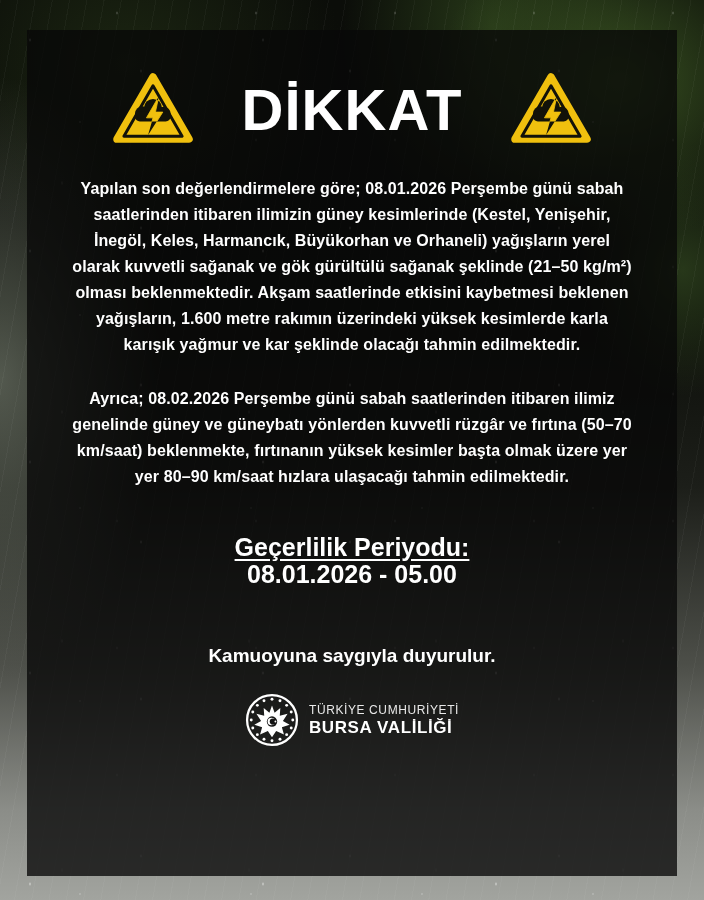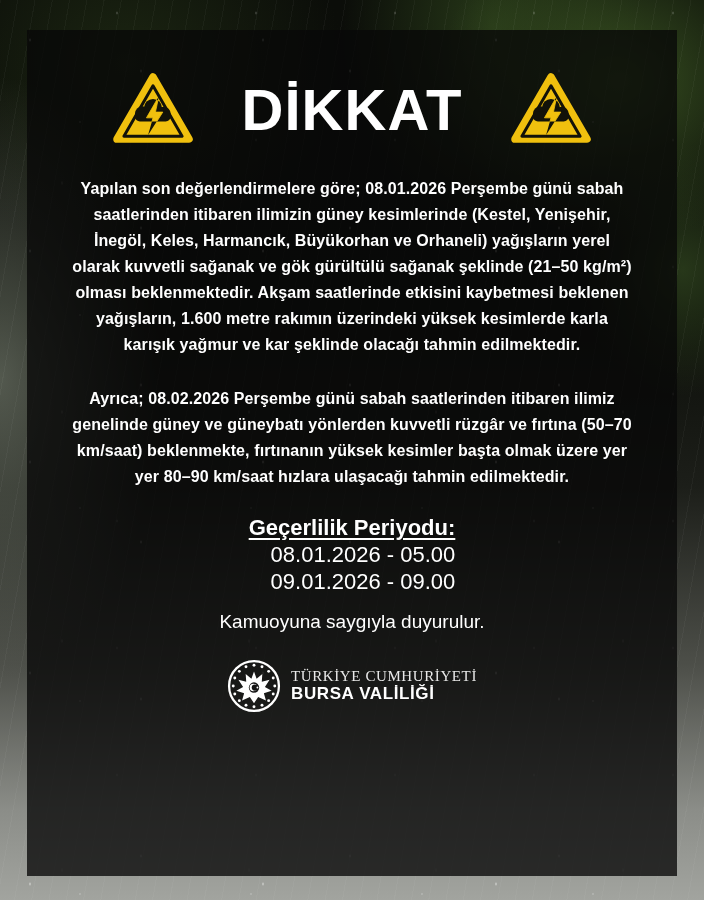--- a/index.html
+++ b/index.html
@@ -74,50 +74,49 @@
     font-size: 16px;
     font-weight: 600;
     line-height: 26px;
     letter-spacing: 0.1px;
     margin: 0;
   }
   .p1 { margin-top: 26px; }
   .p2 { margin-top: 28px; }
   .p3 { margin-top: 26px; }
   .validity {
-    margin-top: 24px;
-    font-size: 22px;
+    margin-top: 44px;
+    font-size: 25px;
     line-height: 27px;
   }
   .validity-heading {
     font-weight: 700;
     text-decoration: underline;
     text-underline-offset: 3px;
   }
-  .validity-entry { font-weight: 400; text-align: right; }
+  .validity-entry { font-weight: 700; }
   .closing {
-    margin-top: 16px;
+    margin-top: 57px;
     font-size: 19px;
-    font-weight: 400;
+    font-weight: 700;
   }
   .issuer {
     margin-top: 26px;
     display: flex;
     align-items: center;
     gap: 10px;
   }
   .emblem { width: 54px; height: 54px; display: block; }
   .issuer-text { text-align: left; }
   .issuer-line1 {
-    font-size: 15px;
+    font-size: 12px;
     font-weight: 400;
     letter-spacing: 0.6px;
     color: #e9e9e9;
     line-height: 16px;
-    font-family: Liberation Serif, serif;
   }
   .issuer-line2 {
     font-size: 17px;
     font-weight: 700;
     letter-spacing: 0.6px;
     color: #ffffff;
     line-height: 20px;
   }
 </style>
 </head>
@@ -189,21 +188,20 @@
     </div>
 
     <p class="body-text p1">Yapılan son değerlendirmelere göre; 08.01.2026 Perşembe günü sabah saatlerinden itibaren ilimizin güney kesimlerinde (Kestel, Yenişehir, İnegöl, Keles, Harmancık, Büyükorhan ve Orhaneli) yağışların yerel olarak kuvvetli sağanak ve gök gürültülü sağanak şeklinde (21–50 kg/m²) olması beklenmektedir. Akşam saatlerinde etkisini kaybetmesi beklenen yağışların, 1.600 metre rakımın üzerindeki yüksek kesimlerde karla karışık yağmur ve kar şeklinde olacağı tahmin edilmektedir.</p>
 
     <p class="body-text p2">Ayrıca; 08.02.2026 Perşembe günü sabah saatlerinden itibaren ilimiz genelinde güney ve güneybatı yönlerden kuvvetli rüzgâr ve fırtına (50–70 km/saat) beklenmekte, fırtınanın yüksek kesimler başta olmak üzere yer yer 80–90 km/saat hızlara ulaşacağı tahmin edilmektedir.</p>
 
 
     <div class="validity">
       <div class="validity-heading">Geçerlilik Periyodu:</div>
       <div class="validity-entry">08.01.2026 - 05.00</div>
-      <div class="validity-entry">09.01.2026 - 09.00</div>
     </div>
 
     <div class="closing">Kamuoyuna saygıyla duyurulur.</div>
 
     <div class="issuer">
       <svg class="emblem">
           <use href="#gov-emblem"></use>
         </svg>
       <div class="issuer-text">
         <div class="issuer-line1">TÜRKİYE CUMHURİYETİ</div>

